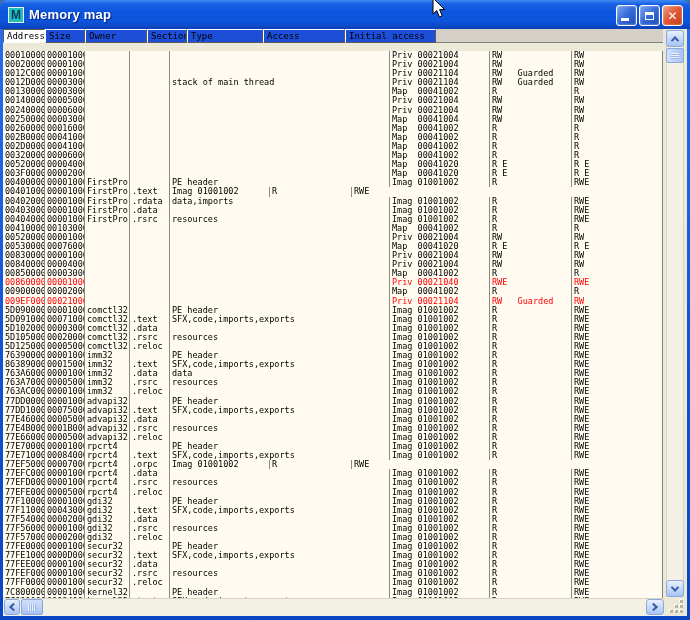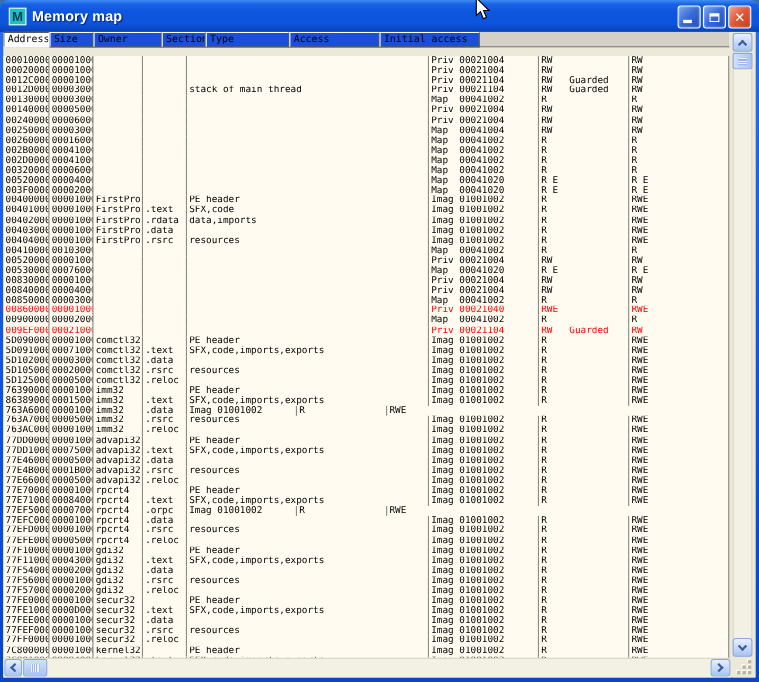--- a/index.html
+++ b/index.html
@@ -253,21 +253,20 @@
             <span class="cell c4">PE header</span>
             <span class="cell c5">Imag 01001002</span>
             <span class="cell c6">R</span>
             <span class="cell c7">RWE</span>
           </div>
           <div class="row">
             <span class="cell c0">00401000</span>
             <span class="cell c1">00001000</span>
             <span class="cell c2">FirstPro</span>
             <span class="cell c3">.text</span>
-            <span class="cell c4">SFX,code</span>
             <span class="cell c5">Imag 01001002</span>
             <span class="cell c6">R</span>
             <span class="cell c7">RWE</span>
           </div>
           <div class="row">
             <span class="cell c0">00402000</span>
             <span class="cell c1">00001000</span>
             <span class="cell c2">FirstPro</span>
             <span class="cell c3">.rdata</span>
             <span class="cell c4">data,imports</span>
@@ -453,20 +452,21 @@
             <span class="cell c4">SFX,code,imports,exports</span>
             <span class="cell c5">Imag 01001002</span>
             <span class="cell c6">R</span>
             <span class="cell c7">RWE</span>
           </div>
           <div class="row">
             <span class="cell c0">763A6000</span>
             <span class="cell c1">00001000</span>
             <span class="cell c2">imm32</span>
             <span class="cell c3">.data</span>
+            <span class="cell c4">data</span>
             <span class="cell c5">Imag 01001002</span>
             <span class="cell c6">R</span>
             <span class="cell c7">RWE</span>
           </div>
           <div class="row">
             <span class="cell c0">763A7000</span>
             <span class="cell c1">00005000</span>
             <span class="cell c2">imm32</span>
             <span class="cell c3">.rsrc</span>
             <span class="cell c4">resources</span>

